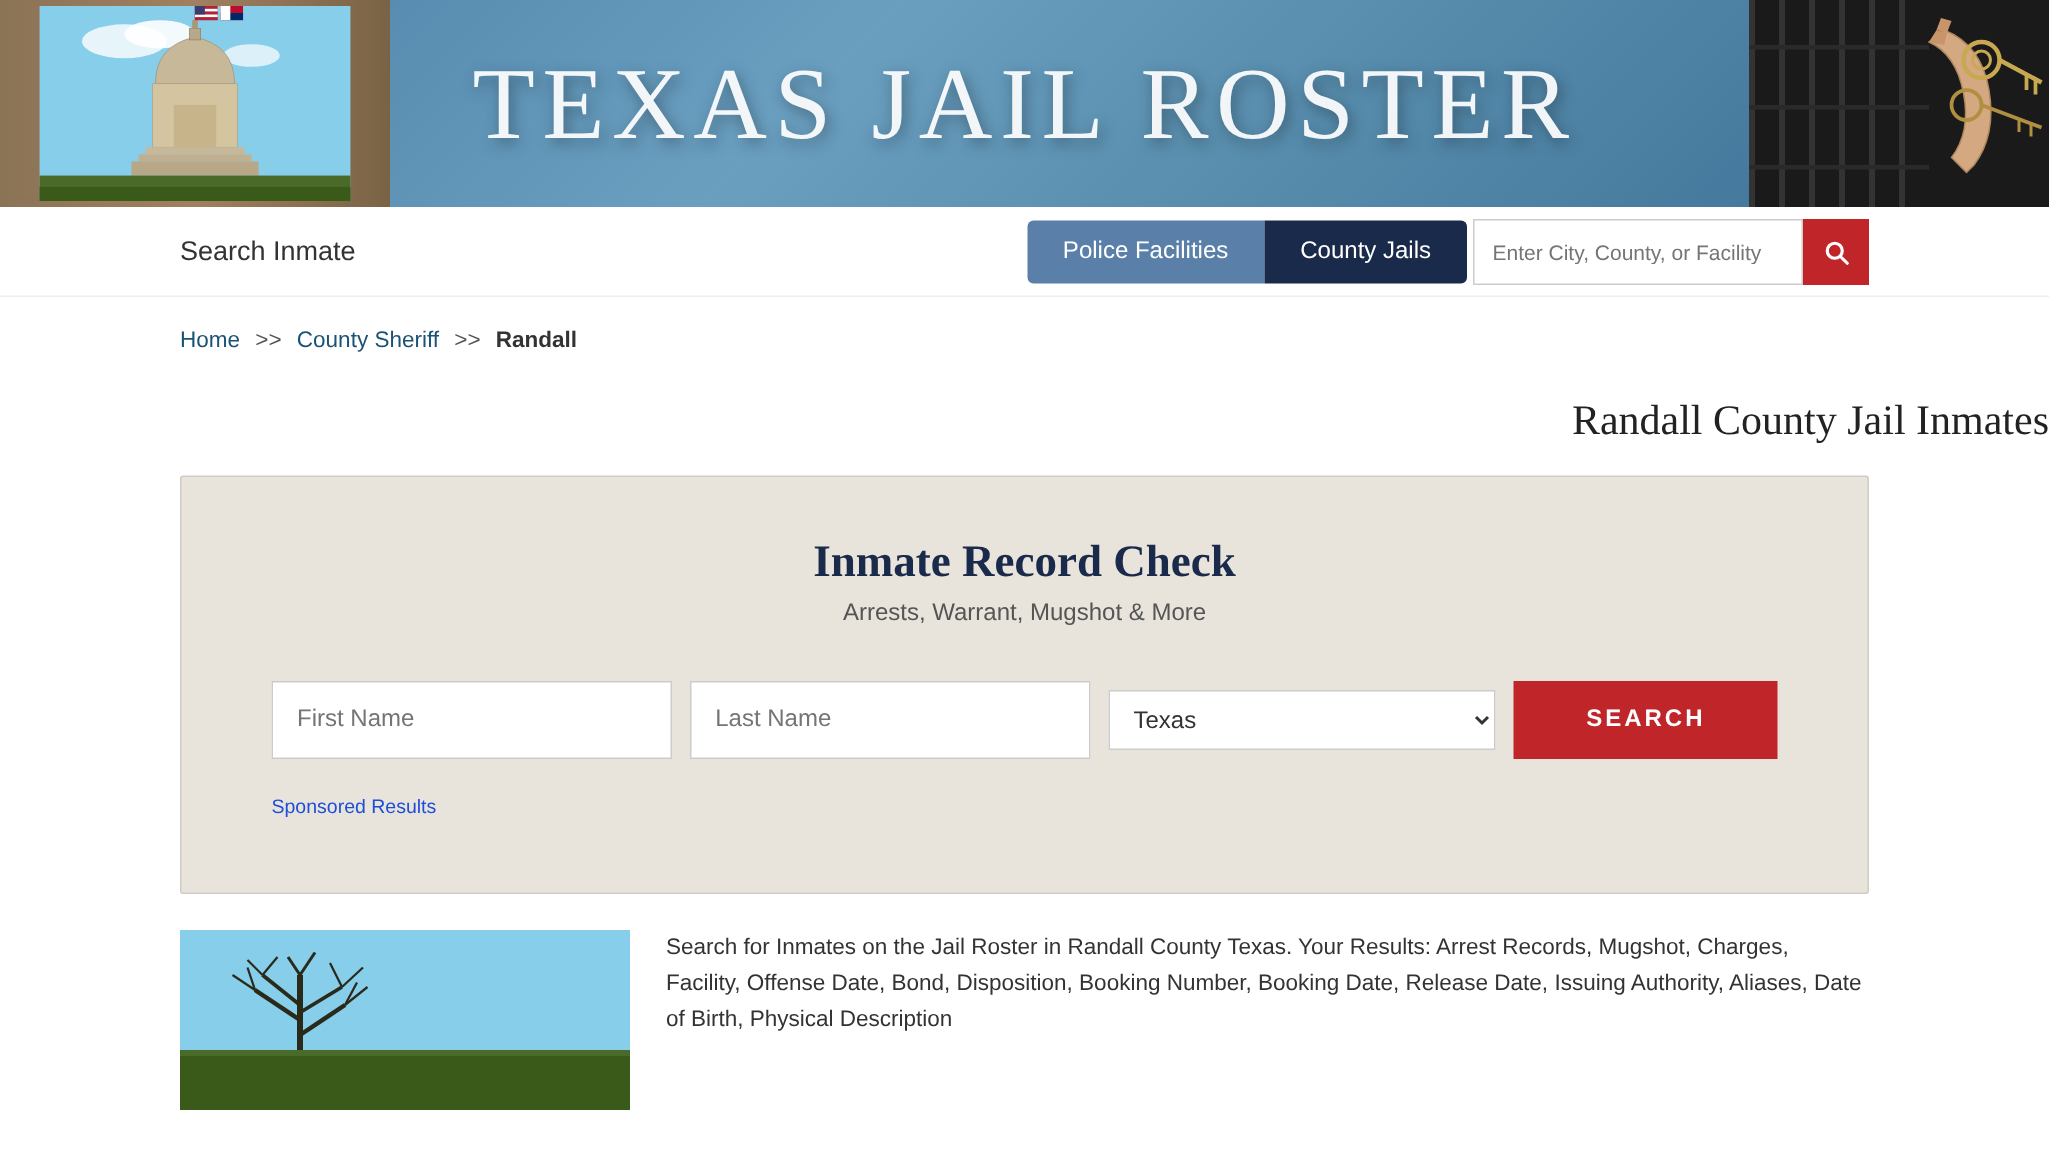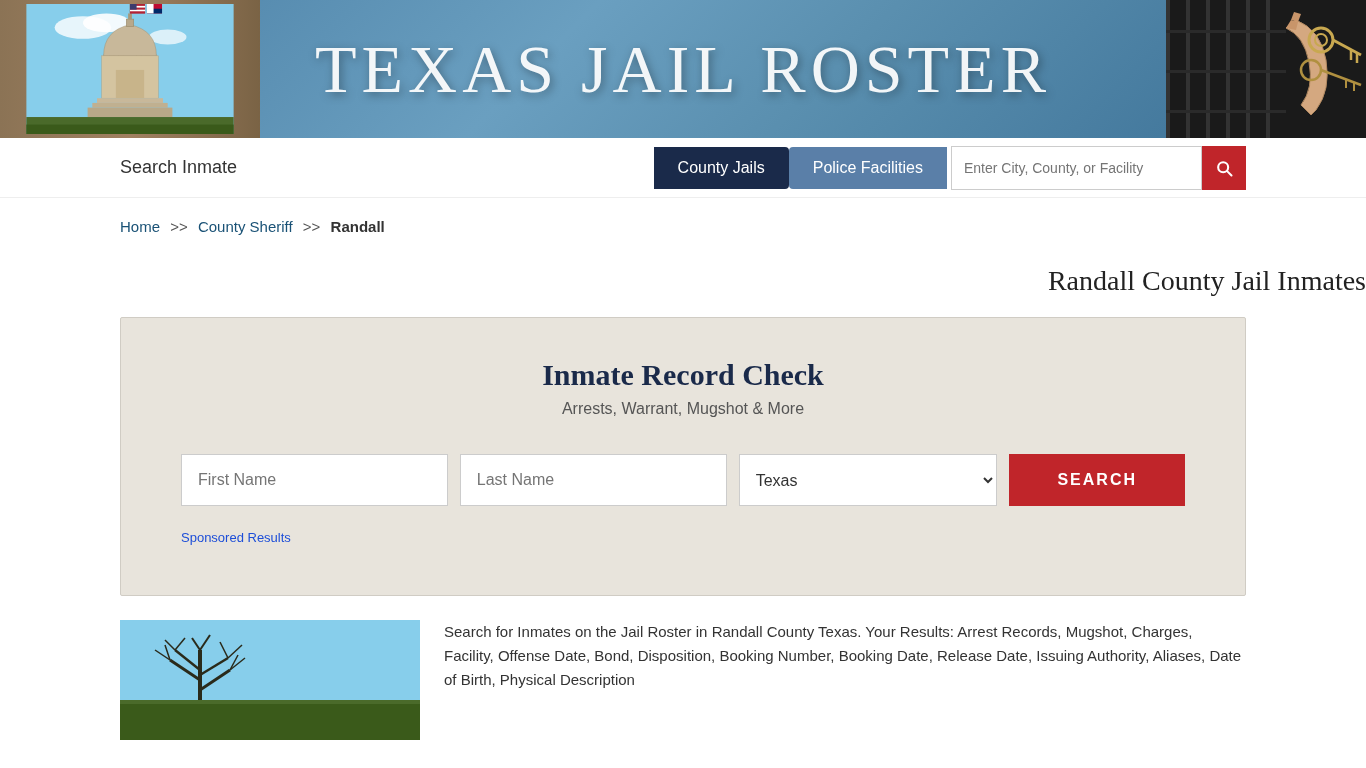--- a/index.html
+++ b/index.html
@@ -81,21 +81,21 @@
     .nav-btn-county {
       background: #1a2a4a;
       border-radius: 0 4px 4px 0;
     }
     .nav-search-box {
       display: flex;
       align-items: center;
       margin-left: 4px;
     }
     .nav-search-input {
-      width: 251px;
+      width: 220px;
       height: 44px;
       border: 1px solid #ccc;
       padding: 0 12px;
       font-size: 14px;
       font-family: Arial, sans-serif;
       color: #999;
       outline: none;
     }
     .nav-search-btn {
       width: 44px;
@@ -178,21 +178,21 @@
       border: 1px solid #ccc;
       padding: 0 16px;
       font-size: 16px;
       font-family: Arial, sans-serif;
       color: #999;
       background: #fff;
       outline: none;
     }
     .form-select {
       flex: 1;
-      height: 52px;
+      height: 40px;
       border: 1px solid #ccc;
       padding: 0 12px;
       font-size: 16px;
       font-family: Arial, sans-serif;
       color: #333;
       background: #fff;
       outline: none;
       cursor: pointer;
       appearance: auto;
     }
@@ -325,22 +325,22 @@
       <path d="M120,28 L125,20 L132,22 L130,30 Z" fill="#c8956a"></path>
       <path d="M125,20 L128,12 L135,14 L132,22 Z" fill="#c8956a"></path>
     </svg>
   </div>
 </div>
 
 <div class="nav-bar">
   <span class="nav-search-inmate">Search Inmate</span>
   <div class="nav-spacer"></div>
   <div class="nav-buttons">
+    <button class="nav-btn nav-btn-police">Police Facilities</button>
     <button class="nav-btn nav-btn-county">County Jails</button>
-    <button class="nav-btn nav-btn-police">Police Facilities</button>
     <div class="nav-search-box">
       <input class="nav-search-input" type="text" placeholder="Enter City, County, or Facility" style="">
       <button class="nav-search-btn">
         <svg class="search-icon-svg" viewBox="0 0 24 24" xmlns="http://www.w3.org/2000/svg">
           <path d="M21 21l-4.35-4.35M17 11A6 6 0 1 1 5 11a6 6 0 0 1 12 0z" stroke="white" stroke-width="2.5" fill="none" stroke-linecap="round"></path>
         </svg>
       </button>
     </div>
   </div>
 </div>

